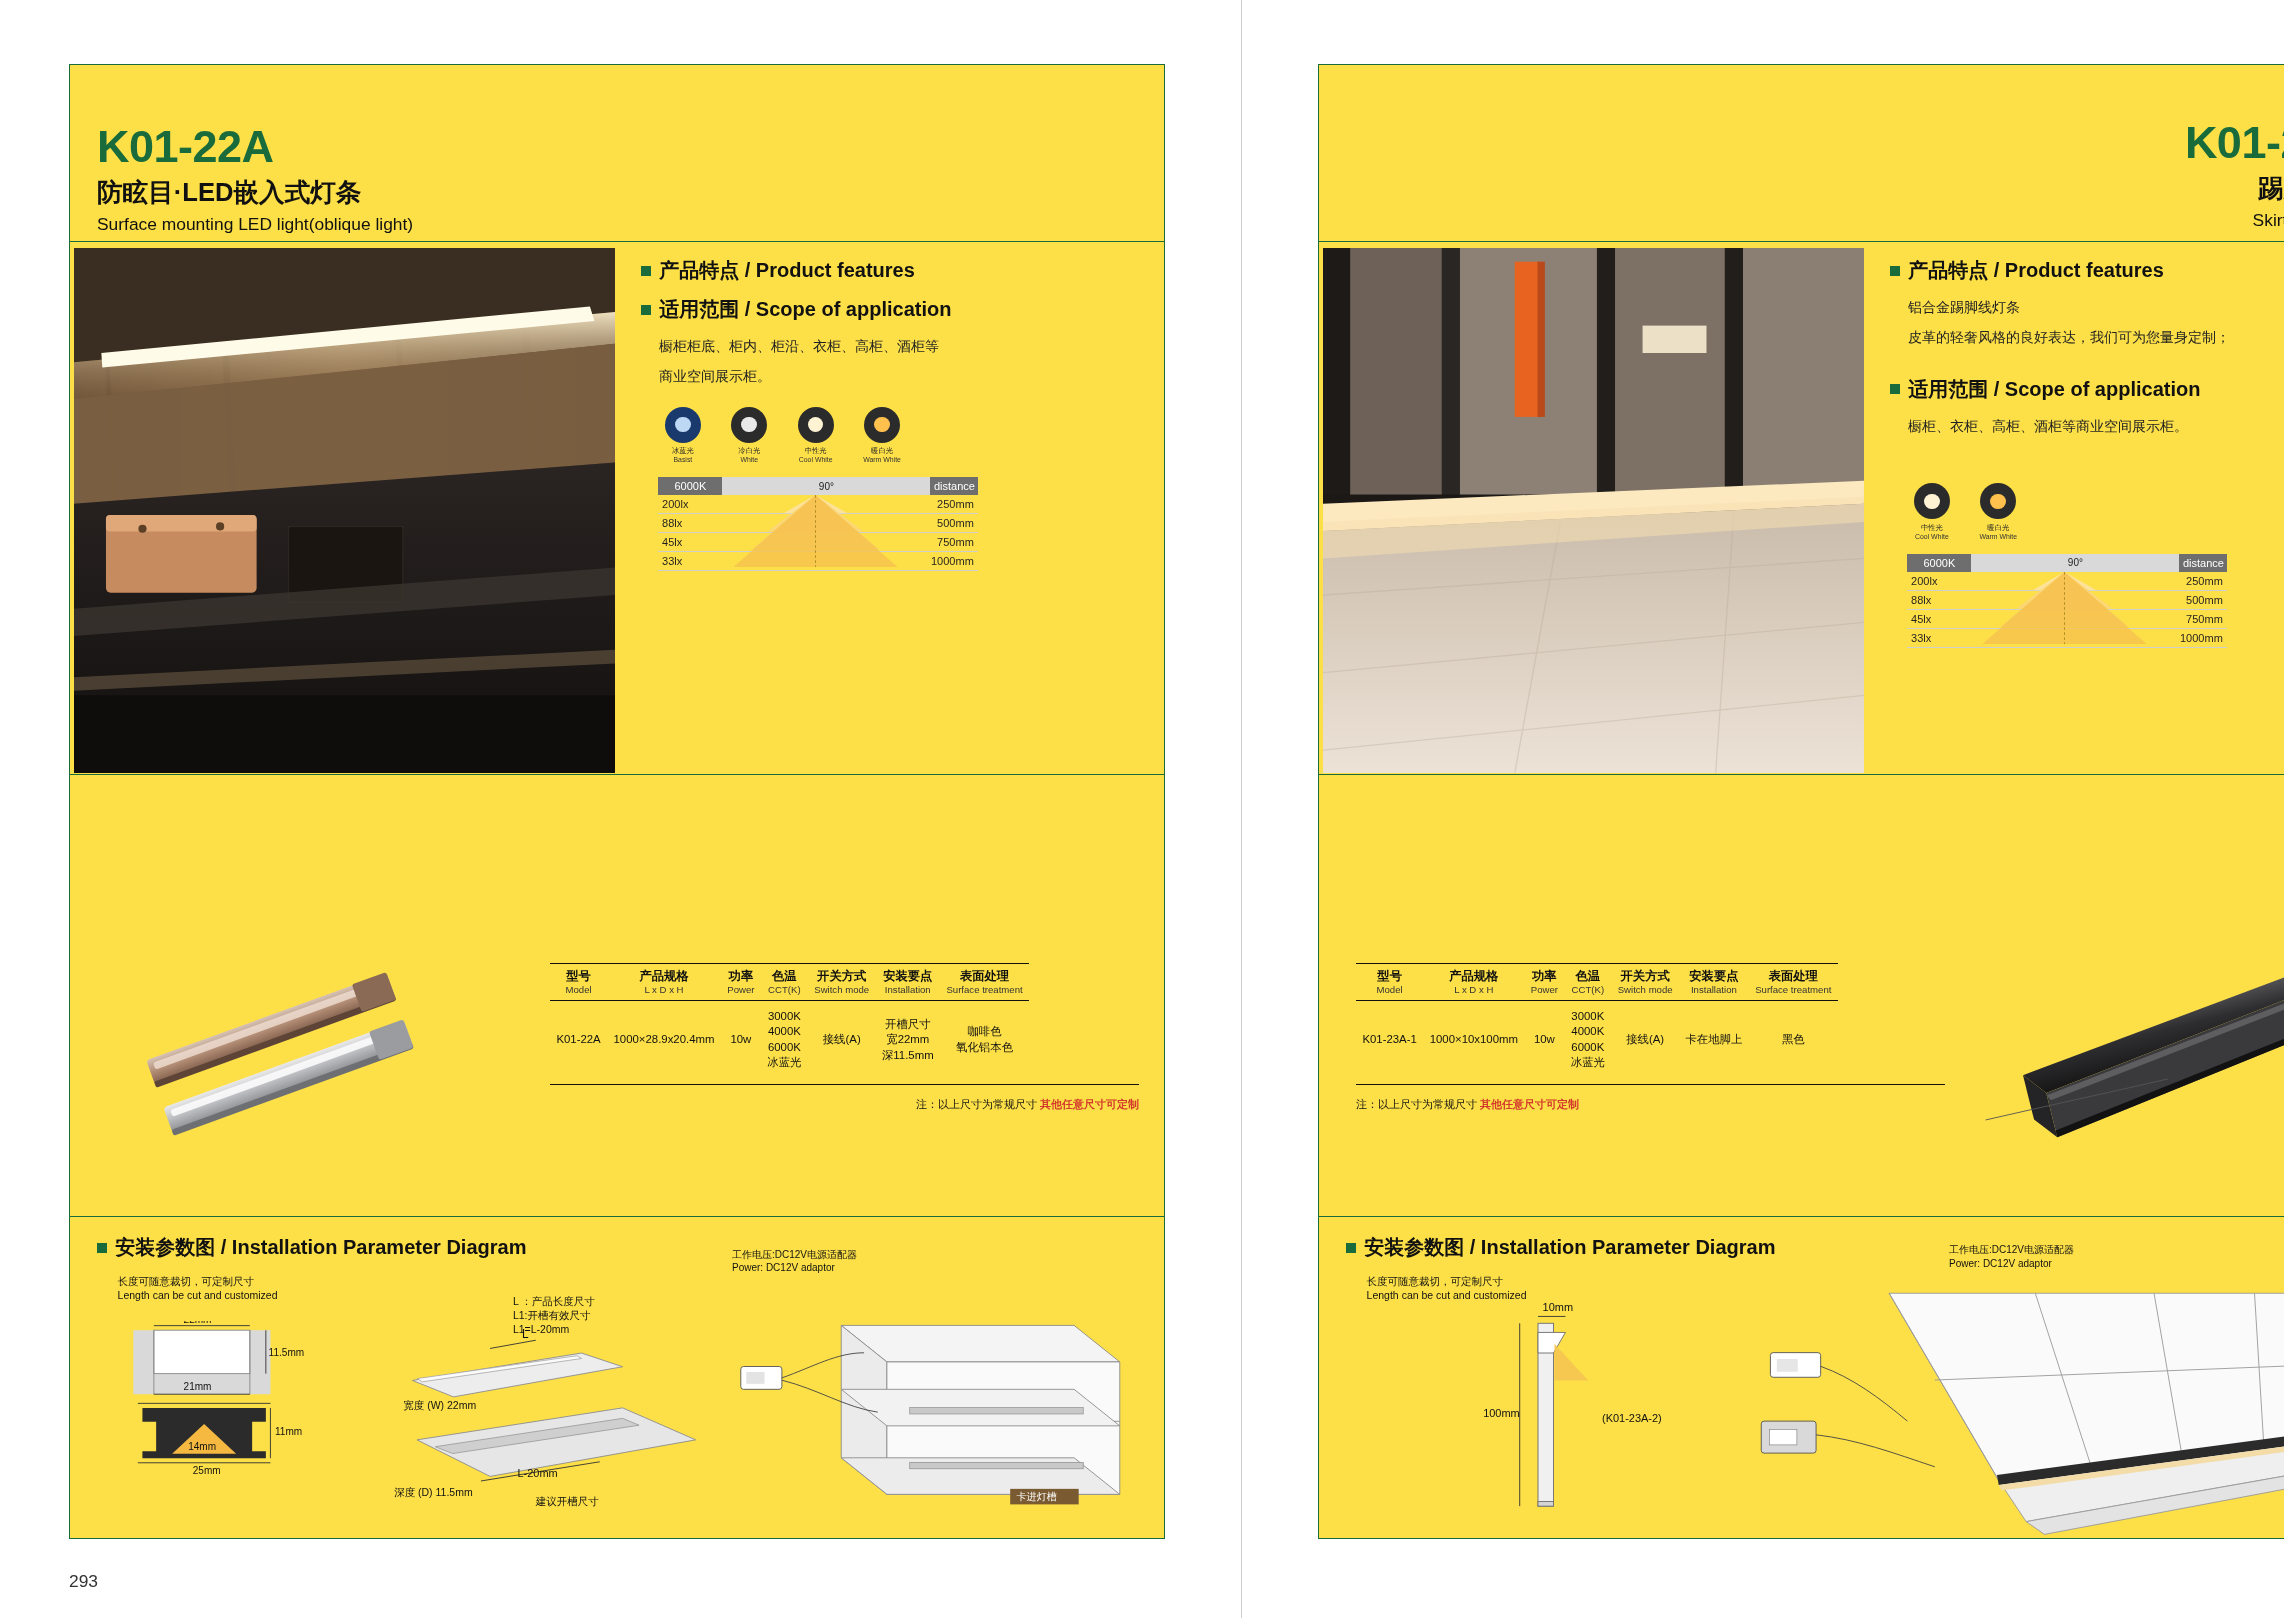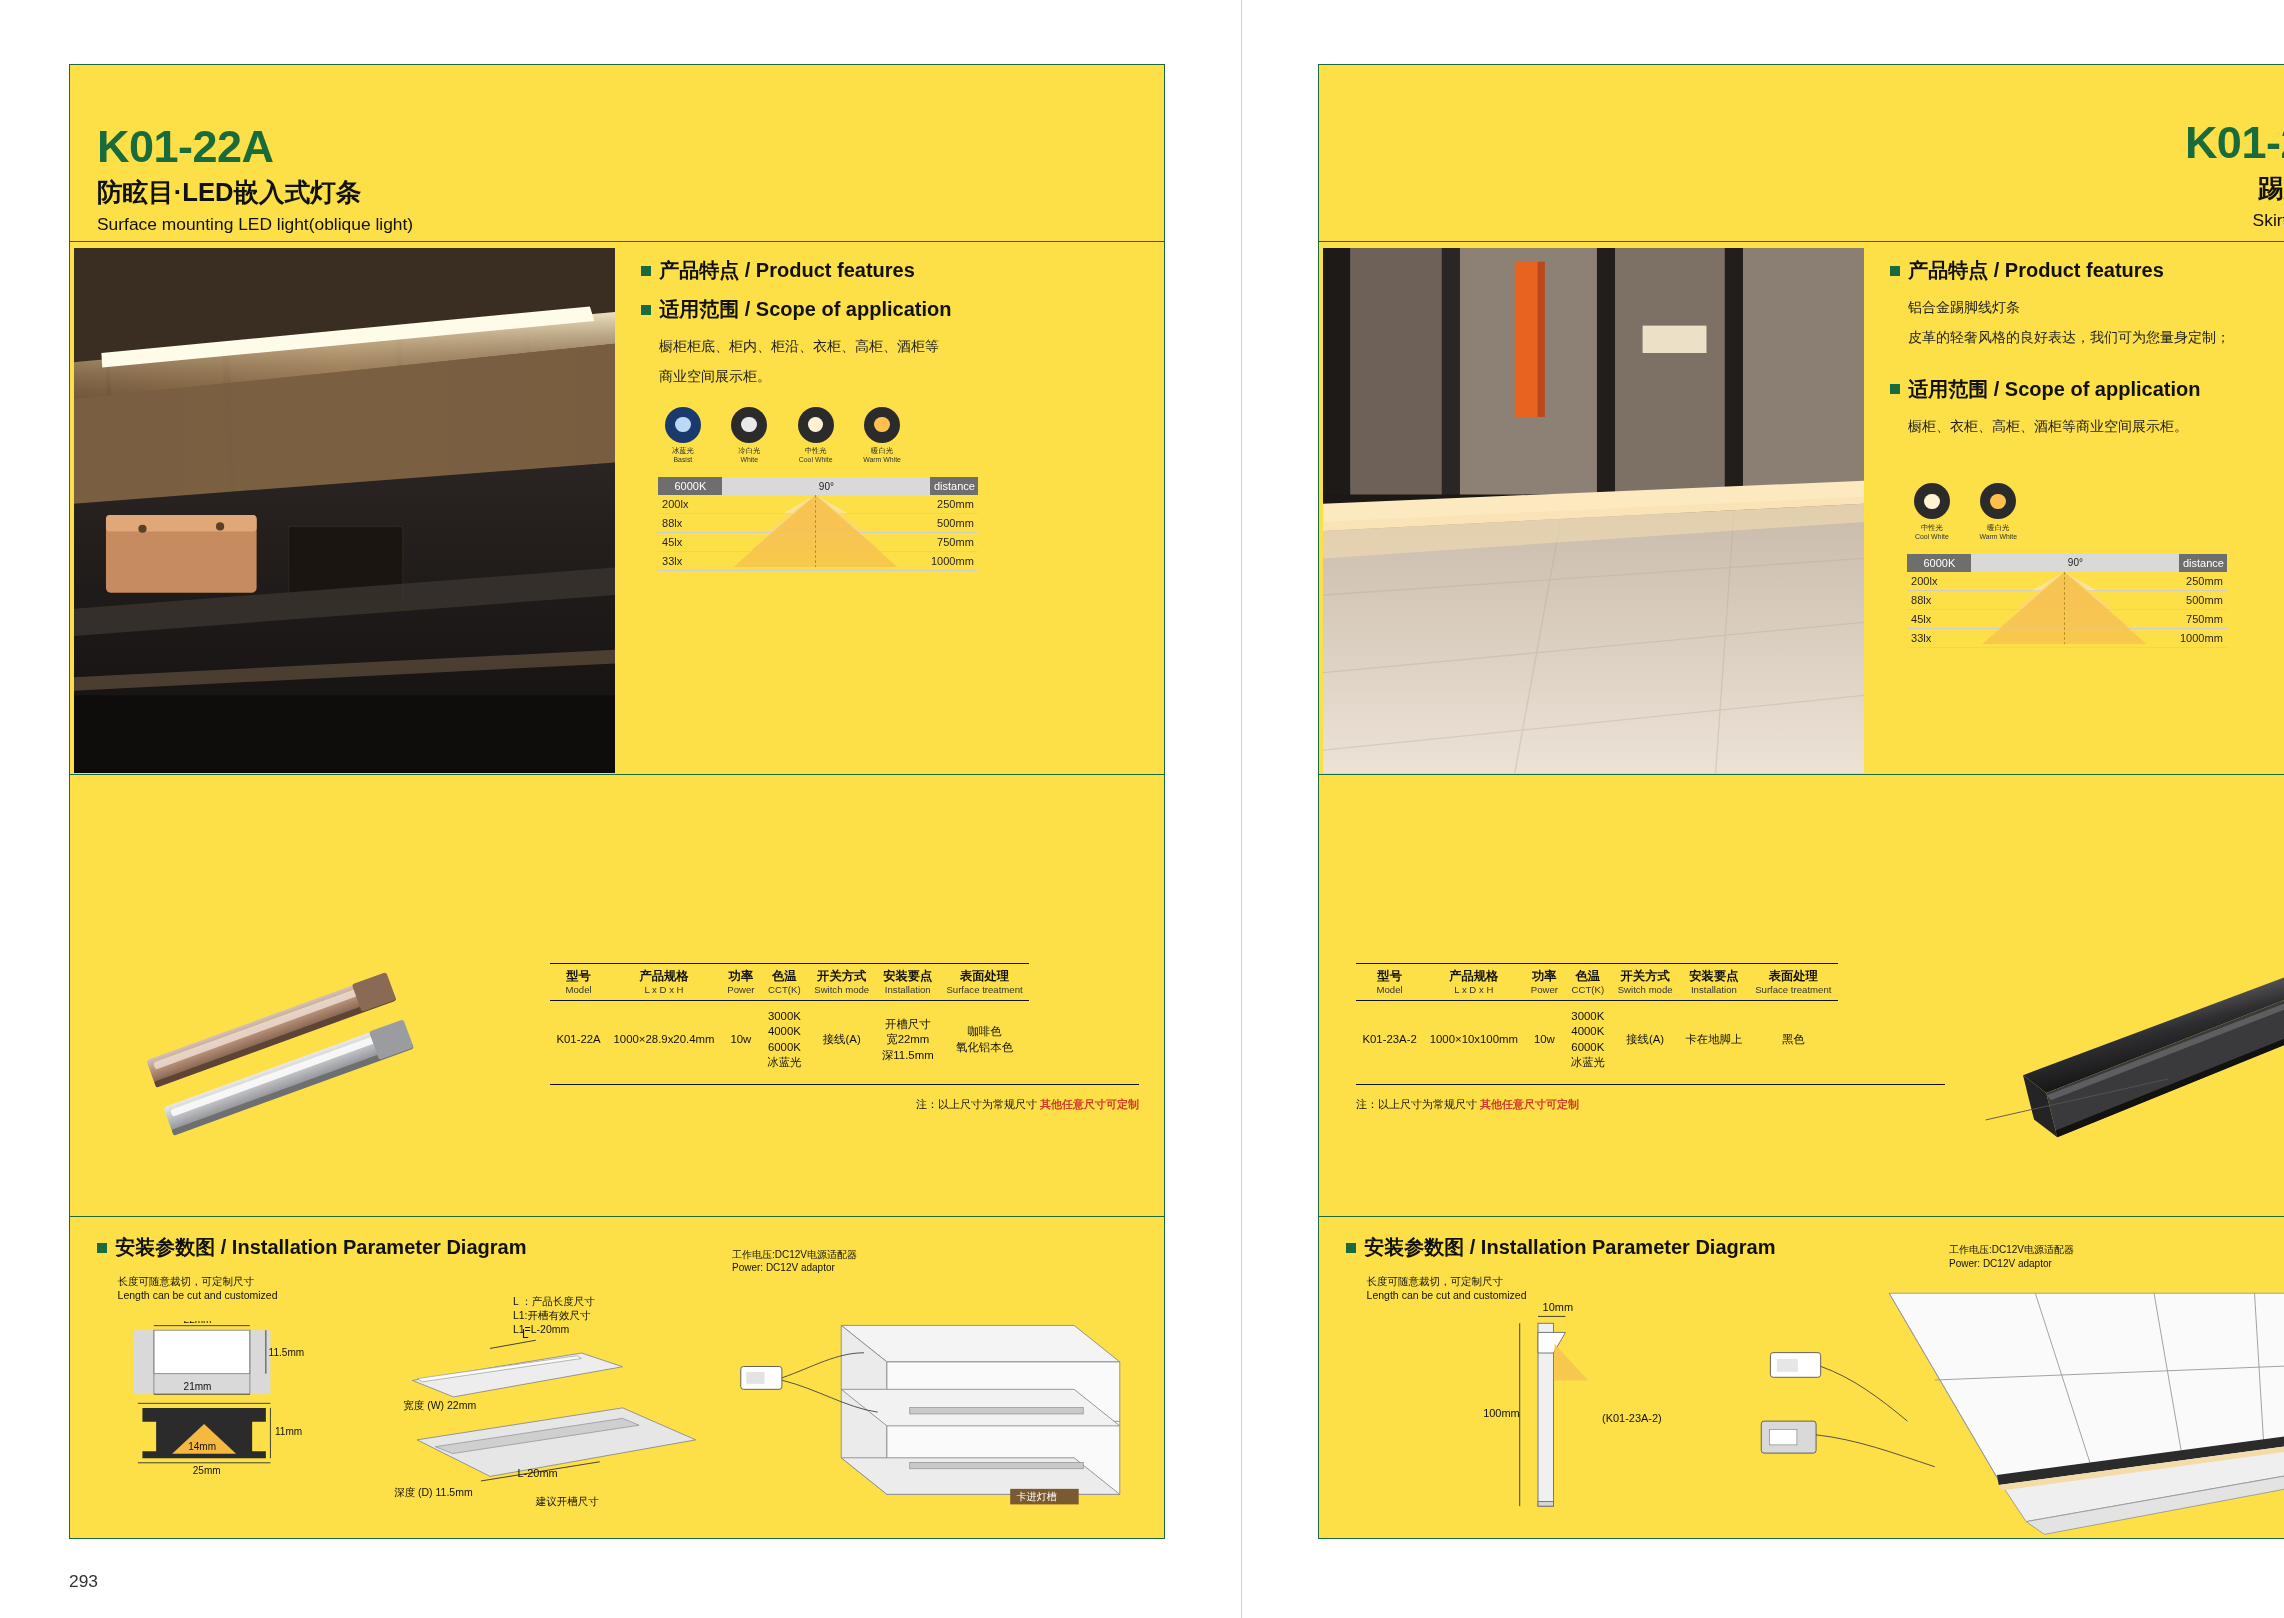--- a/index.html
+++ b/index.html
@@ -497,21 +497,21 @@
               <th><span>产品规格</span><span class="sub">L x D x H</span></th>
               <th><span>功率</span><span class="sub">Power</span></th>
               <th><span>色温</span><span class="sub">CCT(K)</span></th>
               <th><span>开关方式</span><span class="sub">Switch mode</span></th>
               <th><span>安装要点</span><span class="sub">Installation</span></th>
               <th><span>表面处理</span><span class="sub">Surface treatment</span></th>
             </tr>
           </thead>
           <tbody>
             <tr>
-              <td>K01-23A-2</td>
+              <td>K01-23A-1</td>
               <td>1000×10x100mm</td>
               <td>10w</td>
               <td style="white-space:pre-line">3000K
 4000K
 6000K
 冰蓝光</td>
               <td>接线(A)</td>
               <td>卡在地脚上</td>
               <td>黑色</td>
             </tr>

